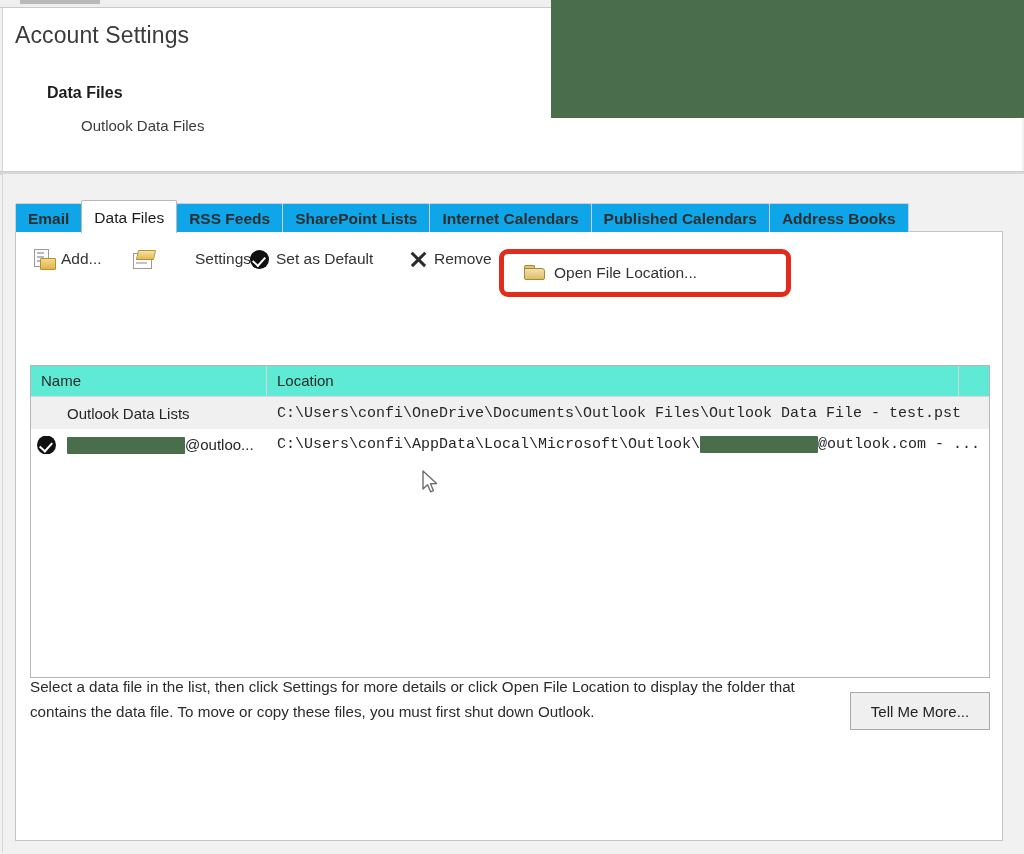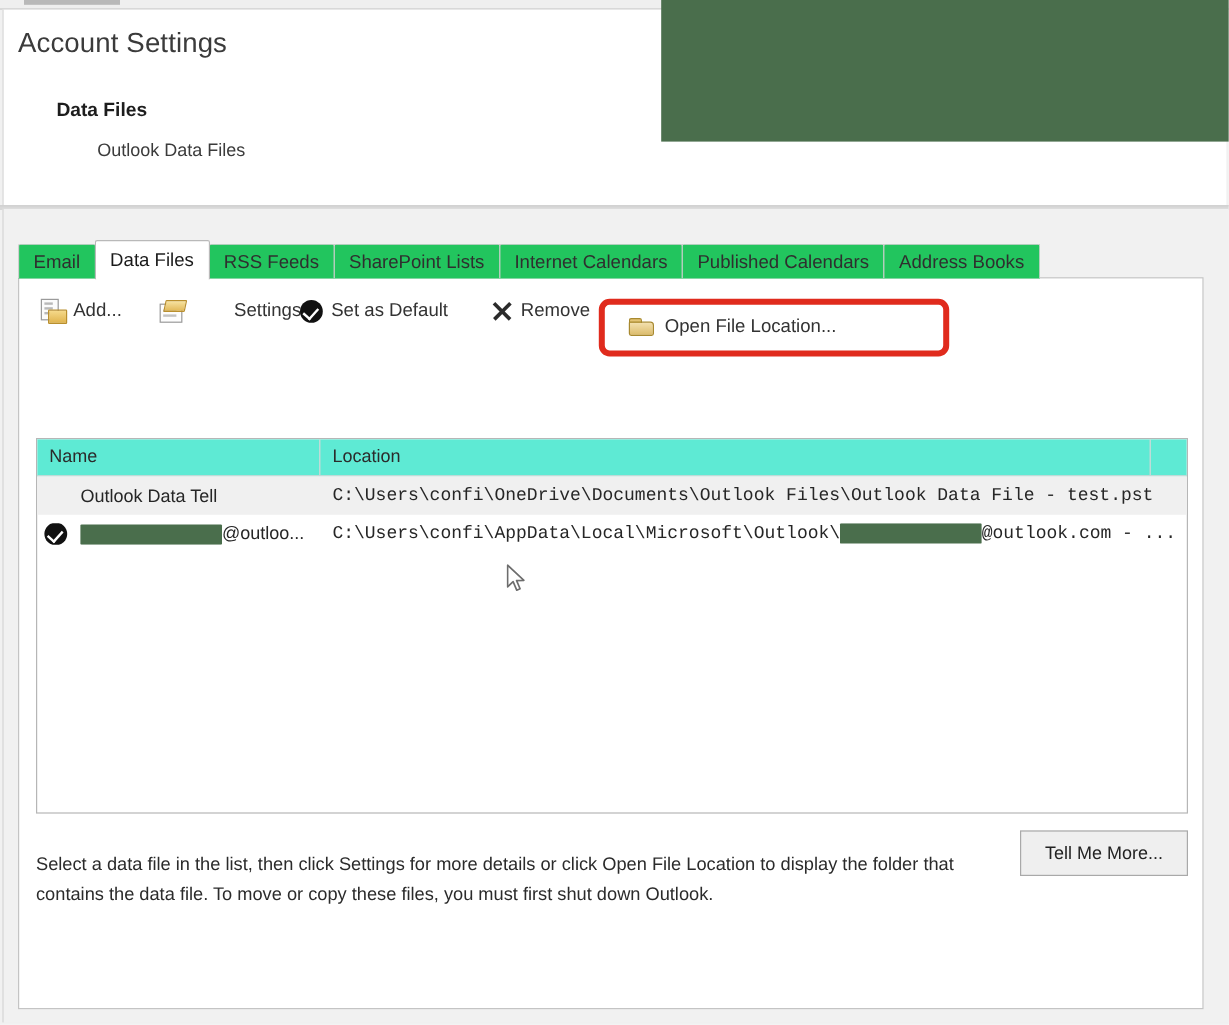--- a/index.html
+++ b/index.html
@@ -97,27 +97,28 @@
     display: flex;
     align-items: flex-end;
     z-index: 4;
   }
   .tab {
     height: 29px;
     line-height: 29px;
     padding: 0 12px;
     font-size: 15.5px;
     color: #2f2f2f;
-    background: #22c55e;
+    background: #0ea5e9;
     border: 1px solid #cfcfcf;
     border-bottom: none;
     margin-right: -1px;
     box-sizing: border-box;
     white-space: nowrap;
     border-radius: 2px 2px 0 0;
+    font-weight: bold;
   }
   .tab.active {
     background: #ffffff;
     height: 33px;
     line-height: 33px;
     font-weight: normal;
     color: #1a1a1a;
     border-color: #b9b9b9;
     position: relative;
     z-index: 3;
@@ -321,21 +322,21 @@
   .redact {
     display: inline-block;
     vertical-align: middle;
     height: 17px;
     border-radius: 1px;
   }
 
   
   #help-text {
     position: absolute;
-    left: 14px; top: 476px;
+    left: 14px; top: 442px;
     width: 800px;
     font-size: 15.2px;
     line-height: 25px;
     color: #2b2b2b;
   }
   #tell-me-more {
     position: absolute;
     left: 834px; top: 460px;
     width: 140px; height: 38px;
     background: #efefef;
@@ -432,21 +433,21 @@
 
     <div id="data-table">
 
       <div id="table-head">
         <div class="th name">Name</div>
         <div class="th location">Location</div>
         <div class="th spacer"></div>
       </div>
 
       <div class="trow selected" style="background: rgb(240, 240, 240);">
-        <div class="cell-name">Outlook Data Tell</div>
+        <div class="cell-name">Outlook Data Lists</div>
         <div class="cell-loc">C:\Users\confi\OneDrive\Documents\Outlook Files\Outlook Data File - test.pst</div>
       </div>
 
       <div class="trow">
         <div class="cell-name">
           <span class="ico ico-check row-default-icon">
             <span class="disc"></span>
               <span class="tick"></span>
           </span>
           <span class="redact" style="width: 118px; background: rgb(74, 110, 76);"></span><span>@outloo...</span>

